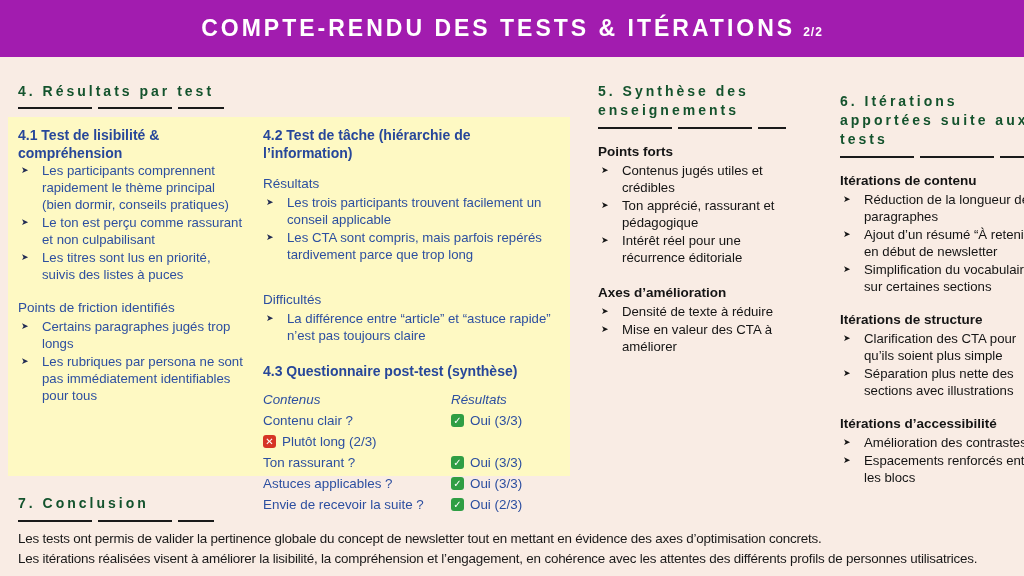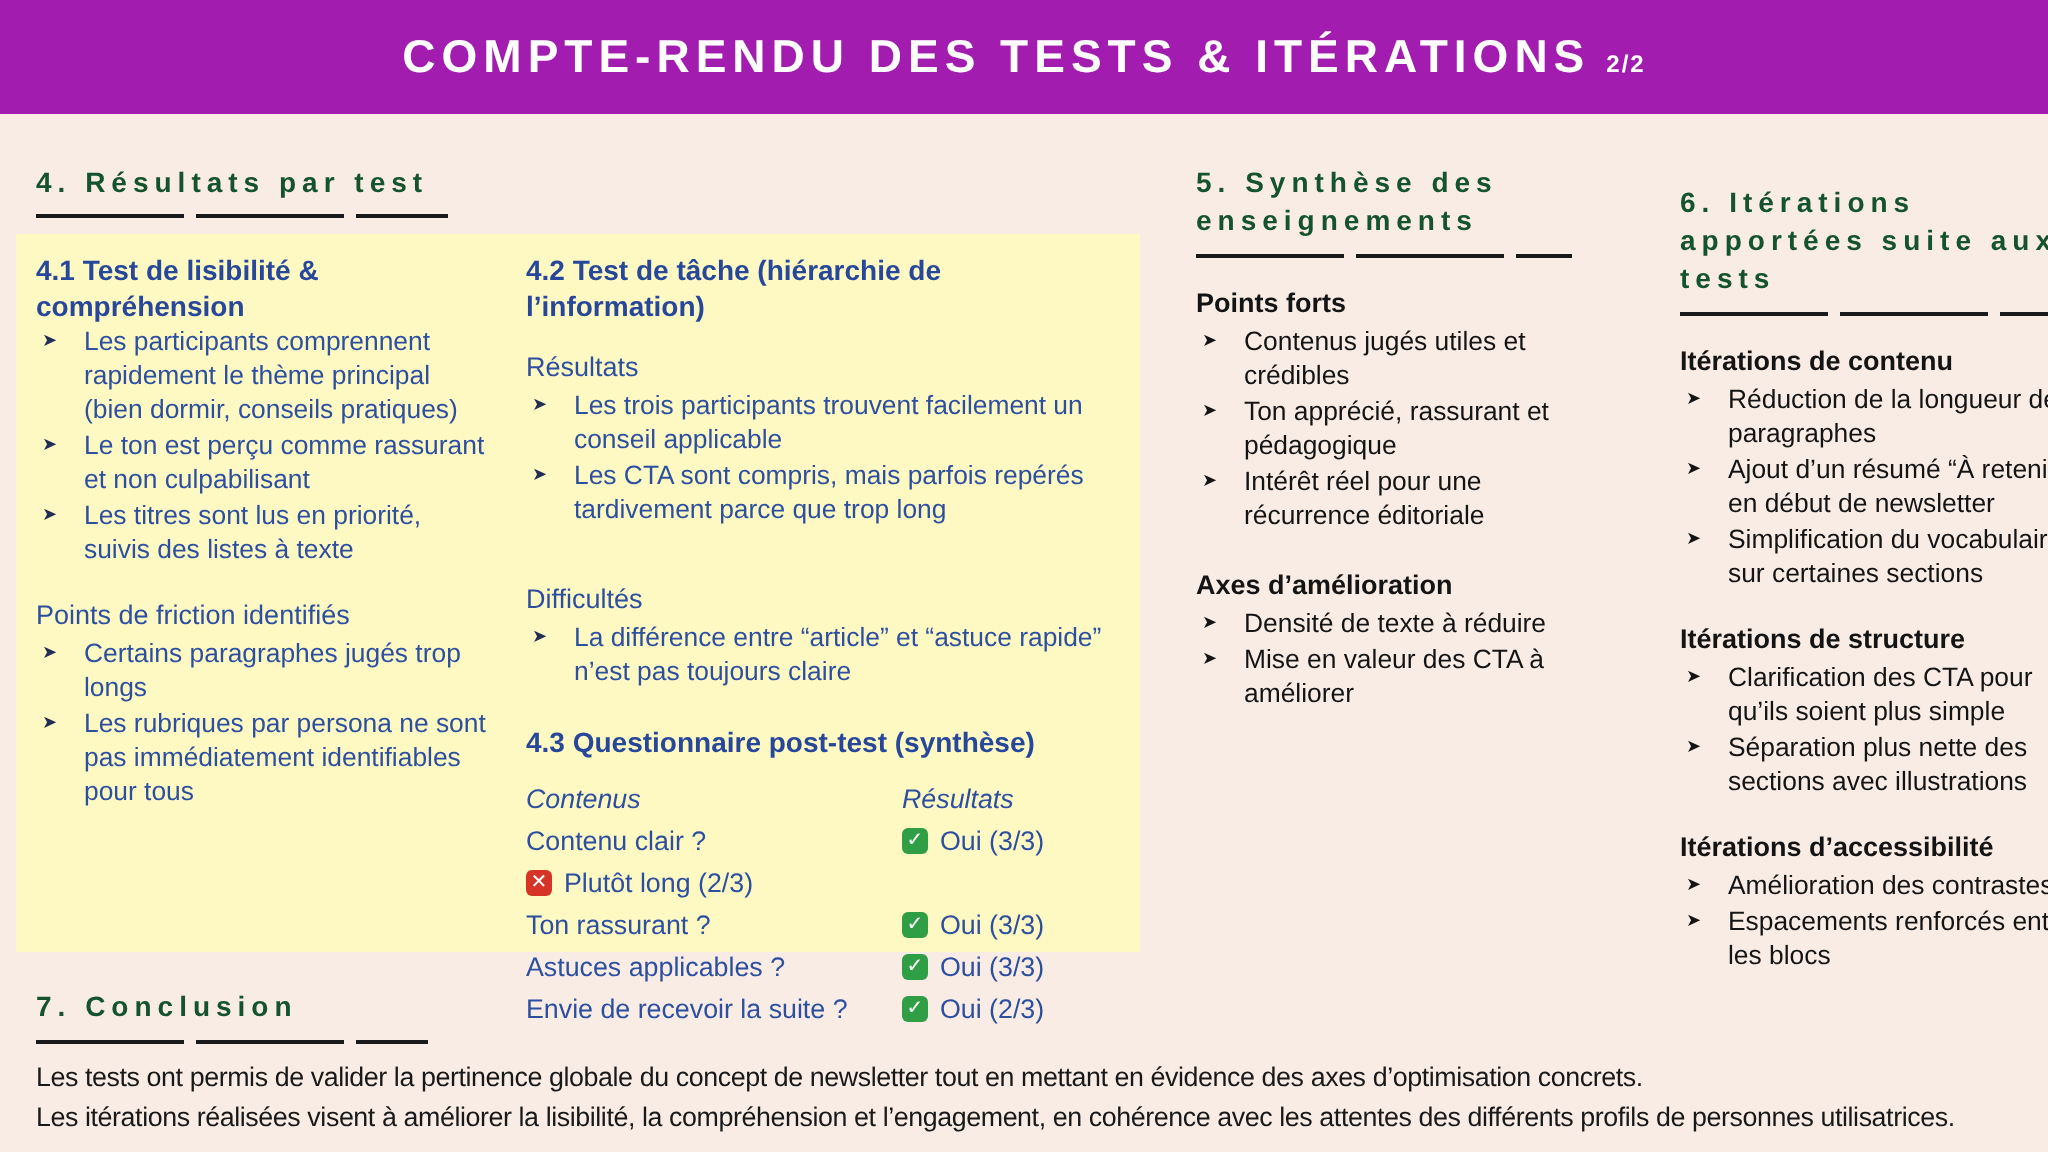--- a/index.html
+++ b/index.html
@@ -78,21 +78,21 @@
         <li>
             <span class="b">➤</span>
             <span>Les participants comprennent rapidement le thème principal (bien dormir, conseils pratiques)</span>
           </li>
         <li>
             <span class="b">➤</span>
             <span>Le ton est perçu comme rassurant et non culpabilisant</span>
           </li>
         <li>
             <span class="b">➤</span>
-            <span>Les titres sont lus en priorité, suivis des listes à texte</span>
+            <span>Les titres sont lus en priorité, suivis des listes à puces</span>
           </li>
       </ul>
 
       <p class="blue-label" style="margin-top:16px;">Points de friction identifiés</p>
       <ul class="blist">
         <li>
             <span class="b">➤</span>
             <span>Certains paragraphes jugés trop longs</span>
           </li>
         <li>

